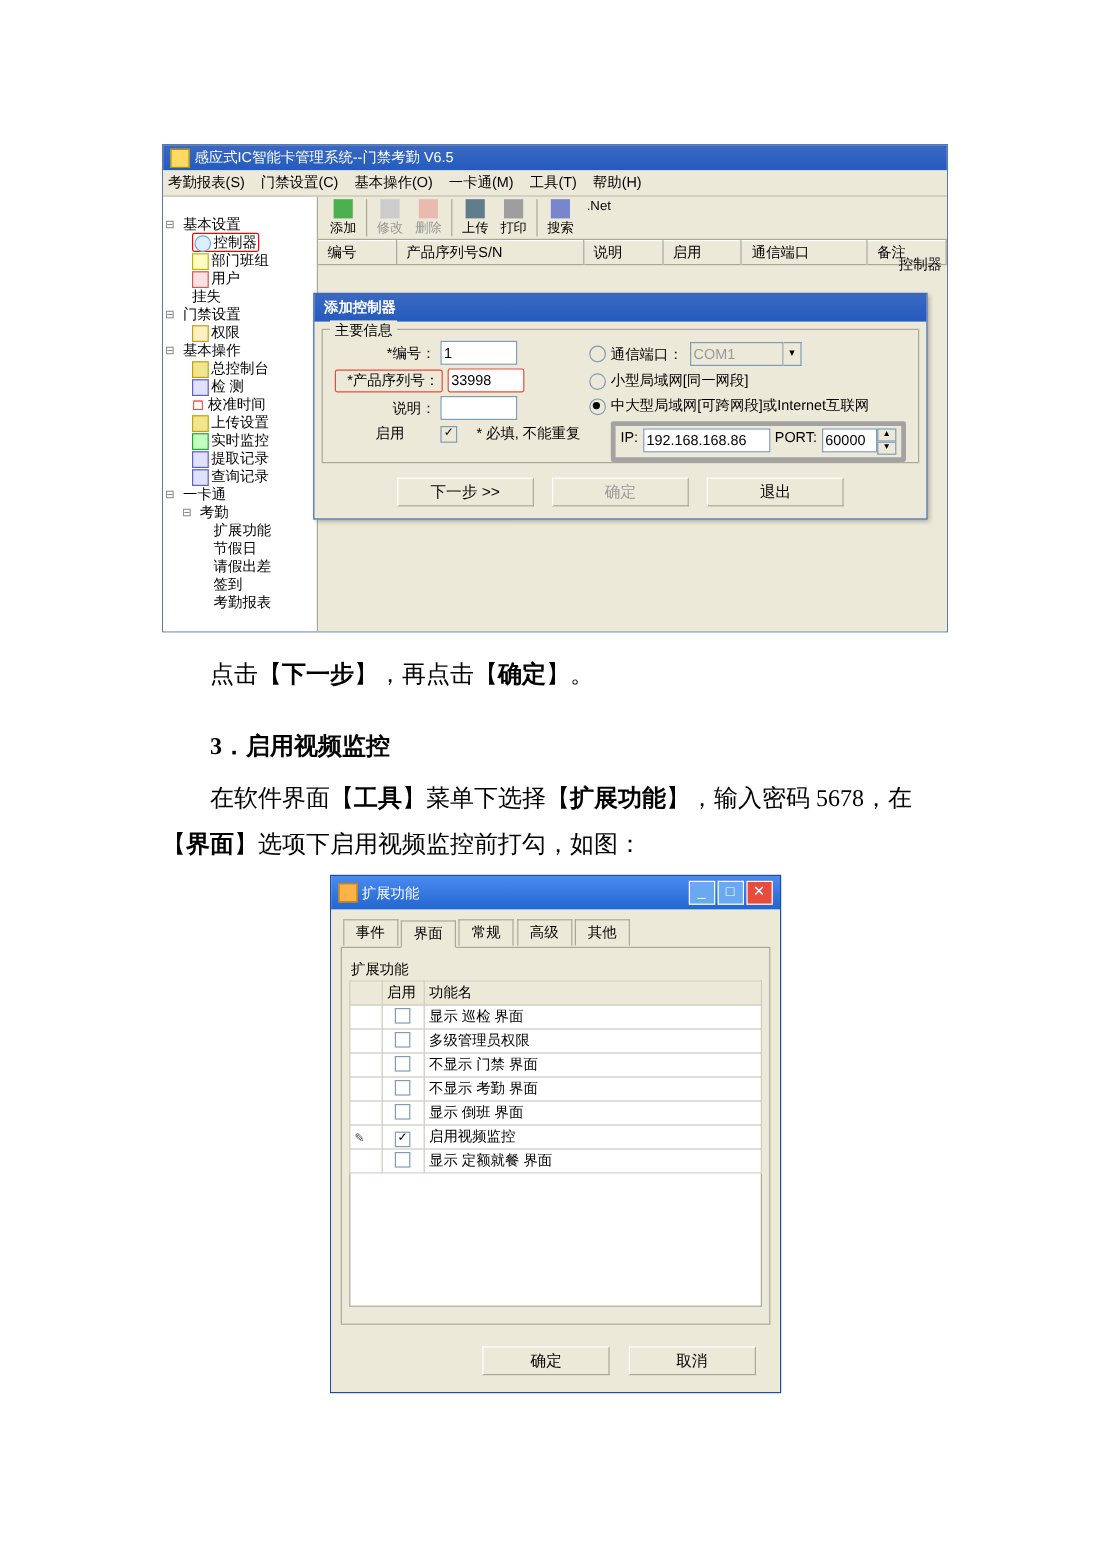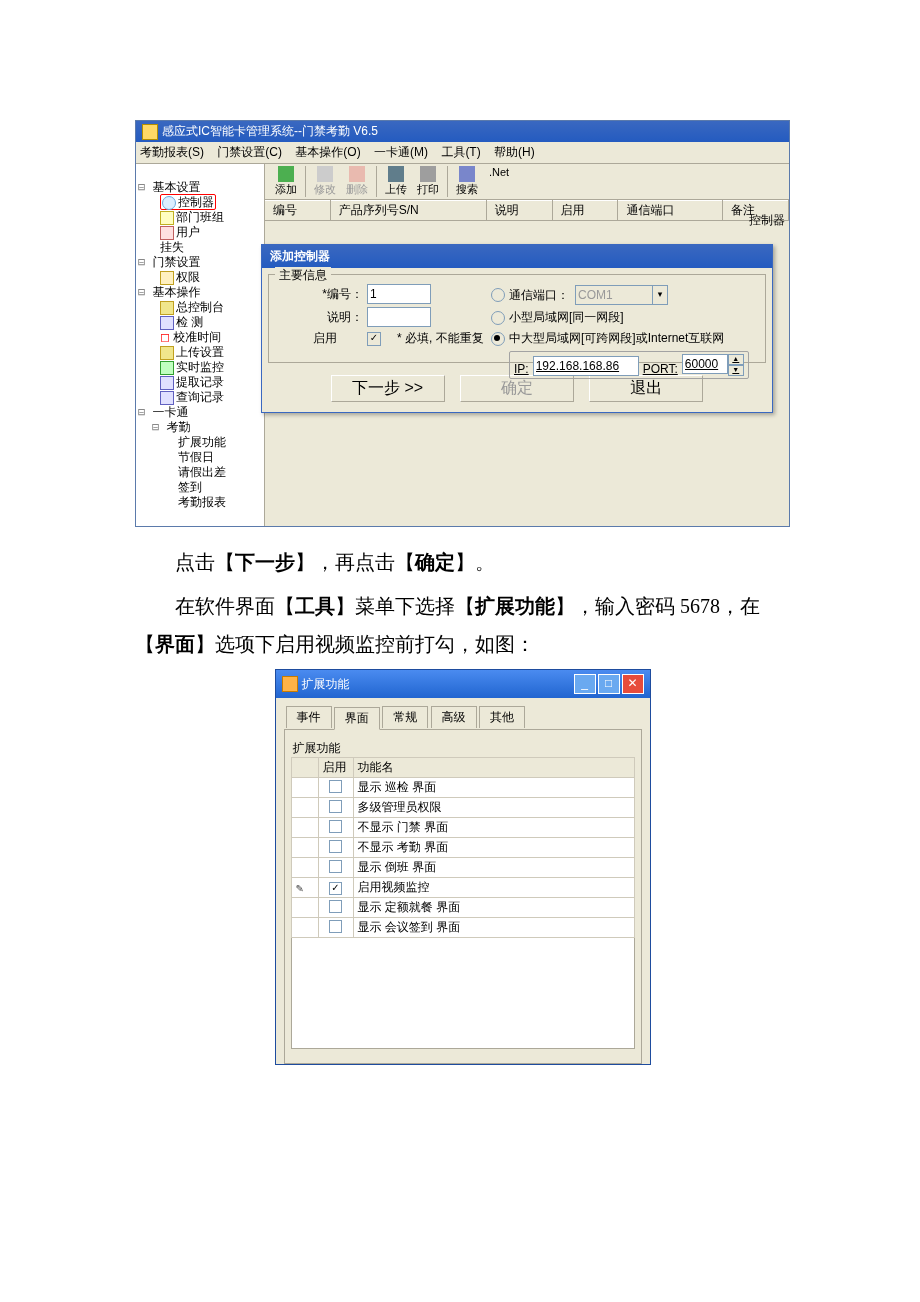--- a/index.html
+++ b/index.html
@@ -98,29 +98,29 @@
   .gbox .lbl { width:84px; text-align:right; margin-right:4px; }
   .gbox input[type=text] { border:1px solid #7f9db9; height:16px; padding:1px 2px; font-size:12px; }
   .hlred2 { border:1px solid #e74c3c !important; border-radius:2px; }
   .rcol { position:absolute; left:222px; top:6px; width:270px; }
   .rcol .row { display:flex; align-items:center; margin:4px 0; }
   .radio { width:12px; height:12px; border:1px solid #7f9db9; border-radius:50%; display:inline-block; margin-right:4px; position:relative; }
   .radio.sel::after { content:""; width:6px; height:6px; background:#000; border-radius:50%; position:absolute; left:2px; top:2px; }
   .combo { display:inline-flex; align-items:center; }
   .combo input { width:72px; }
   .combo .cbtn { width:14px; height:18px; background:#ece9d8; border:1px solid #7f9db9; border-left:none; font-size:9px; text-align:center; line-height:16px; }
-  .ipbox { border:1px solid #a3a3a3; padding:2px 4px; display:inline-flex; align-items:flex-end; gap:4px; border-radius:2px;text-decoration:underline; }
+  .ipbox { border:4px solid #a3a3a3; padding:2px 4px; display:inline-flex; align-items:flex-start; gap:4px; border-radius:2px; }
   .ipbox input { border:1px solid #7f9db9; height:16px; font-size:12px; padding:1px 2px; }
   .spin { display:inline-flex; }
   .spin .sbtns { display:flex; flex-direction:column; }
   .spin .sbtn  { width:14px; height:9px; background:#ece9d8; border:1px solid #7f9db9; font-size:7px; line-height:7px; text-align:center; }
 
   .btnrow { text-align:center; padding:6px 0 10px; }
   .wbtn  { display:inline-block; min-width:72px; padding:2px 20px; background:#ece9d8;
-           border:1px solid #aca899; border-top-color:#fff; border-left-color:#fff; margin:0 6px; font-size:16px; text-align:center; }
+           border:1px solid #aca899; border-top-color:#fff; border-left-color:#fff; margin:0 6px; font-size:13px; text-align:center; }
   .wbtn.dis { color:#999; }
   .cbx { width:12px; height:12px; border:1px solid #7f9db9; display:inline-block; text-align:center; line-height:10px; font-size:10px; }
 
   
   .doc { font-size:20px; font-family:"SimSun", serif; line-height:1.9; }
   .doc p { margin:6px 0; }
   .doc .indent { text-indent:2em; }
   .doc b { font-weight:bold; }
 
   
@@ -251,20 +251,24 @@
           </table>
 
         <div class="dlg-add">
           <div class="dlg-title">添加控制器</div>
           <div class="gbox">
             <span class="glegend">主要信息</span>
 
             <div class="row">
               <span class="lbl">*编号：</span>
               <input type="text" style="width: 58px;" value="1">
+            </div>
+            <div class="row">
+              <span class="lbl hlred2" style="border-radius:2px;padding:0 2px;">*产品序列号：</span>
+              <input type="text" class="hlred2" style="width: 58px;" value="33998">
             </div>
             <div class="row">
               <span class="lbl">说明：</span>
               <input type="text" style="width: 58px;">
             </div>
             <div class="row">
               <span class="lbl" style="width:50px;text-align:left;padding-left:34px;">启用</span>
               <span class="cbx">✓</span>
               <span style="margin-left:16px;">* 必填, 不能重复</span>
             </div>
@@ -307,20 +311,21 @@
             <span class="wbtn dis">确定</span>
             <span class="wbtn">退出</span>
           </div>
         </div>
       </div>
     </div>
   </div>
 
   <div class="doc" style="margin-top:16px;">
     <p class="indent">点击【<b>下一步</b>】，再点击【<b>确定</b>】。</p>
+    <p class="indent" style="margin-top:22px;"><b>3．启用视频监控</b></p>
     <p style="text-indent:2em;">在软件界面【<b>工具</b>】菜单下选择【<b>扩展功能</b>】，输入密码 5678，在【<b>界面</b>】选项下启用视频监控前打勾，如图：</p>
   </div>
 
   <div class="win2wrap">
     <div class="win2">
       <div class="w2title">
         <span class="ti2"></span>
         <span>扩展功能</span>
         <span class="w2ctrls">
           <span class="w2btn min">_</span>
@@ -376,28 +381,27 @@
                   <tr>
                     <td class="c0"><span class="pencil"></span></td>
                     <td class="c1"><span class="w2cbx on"></span></td>
                     <td>启用视频监控</td>
                   </tr>
                   <tr>
                     <td class="c0"></td>
                     <td class="c1"><span class="w2cbx"></span></td>
                     <td>显示 定额就餐 界面</td>
                   </tr>
-                  <tr>
-                    <td class="c0"></td>
-                    <td class="c1"><span class="w2cbx"></span></td>
-                    <td>显示 会议签到 界面</td>
-                  </tr>
                 </tbody>
             </table>
             <div class="w2filler" style="border:1px solid #aca899;border-top:none;background:#fff;"></div>
           </div>
         </div>
+        <div class="w2btns">
+          <span class="wbtn">确定</span>
+          <span class="wbtn">取消</span>
+        </div>
       </div>
     </div>
   </div>
 
 
 </div>
 
 </body></html>

